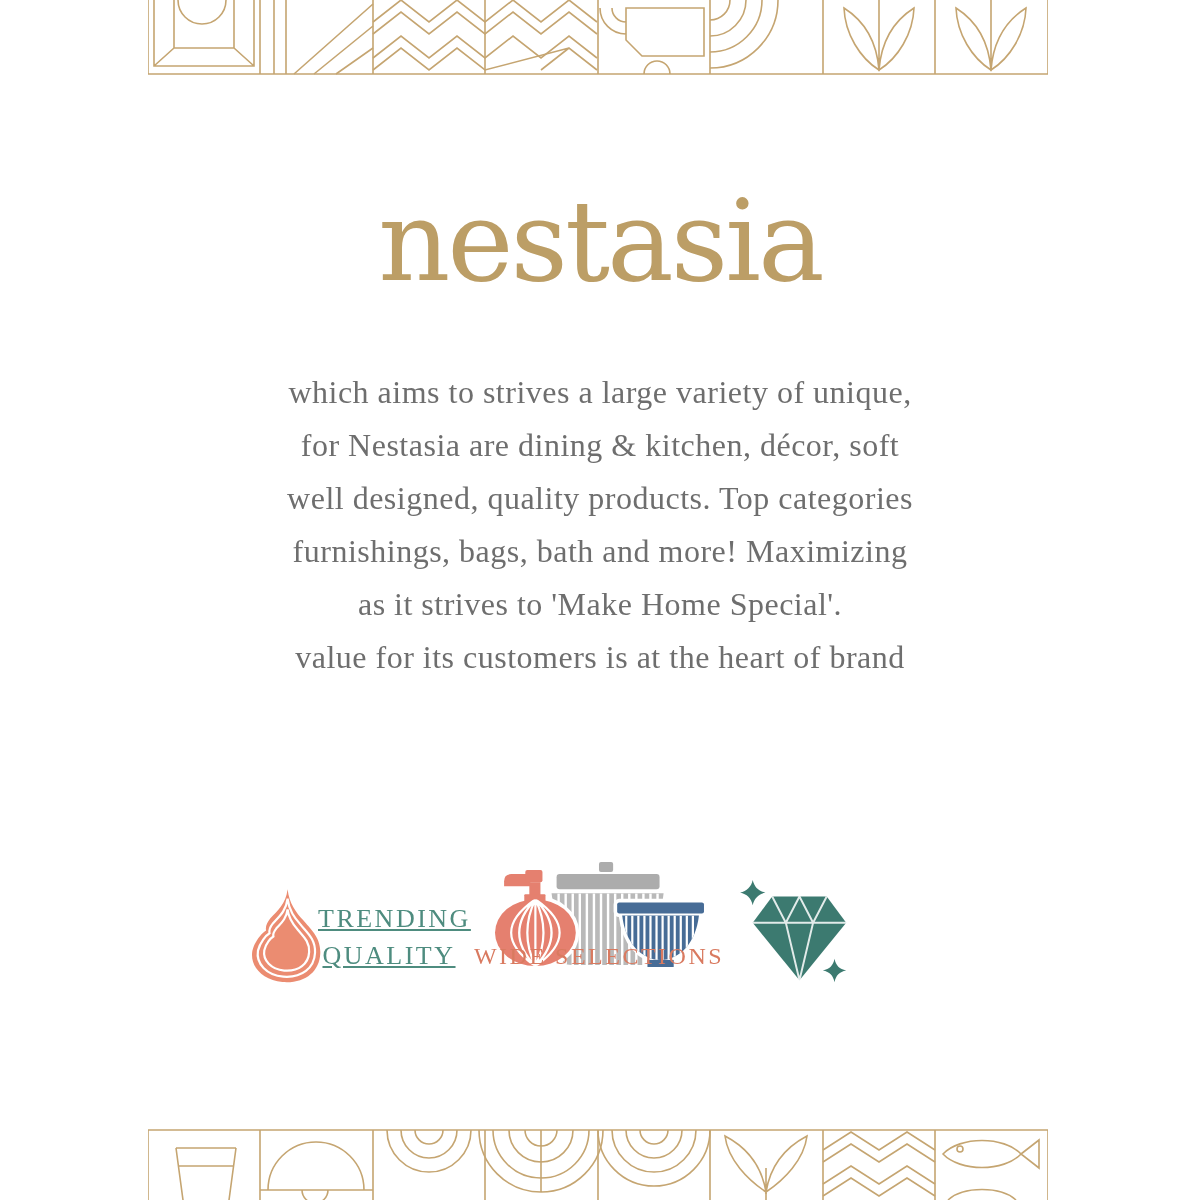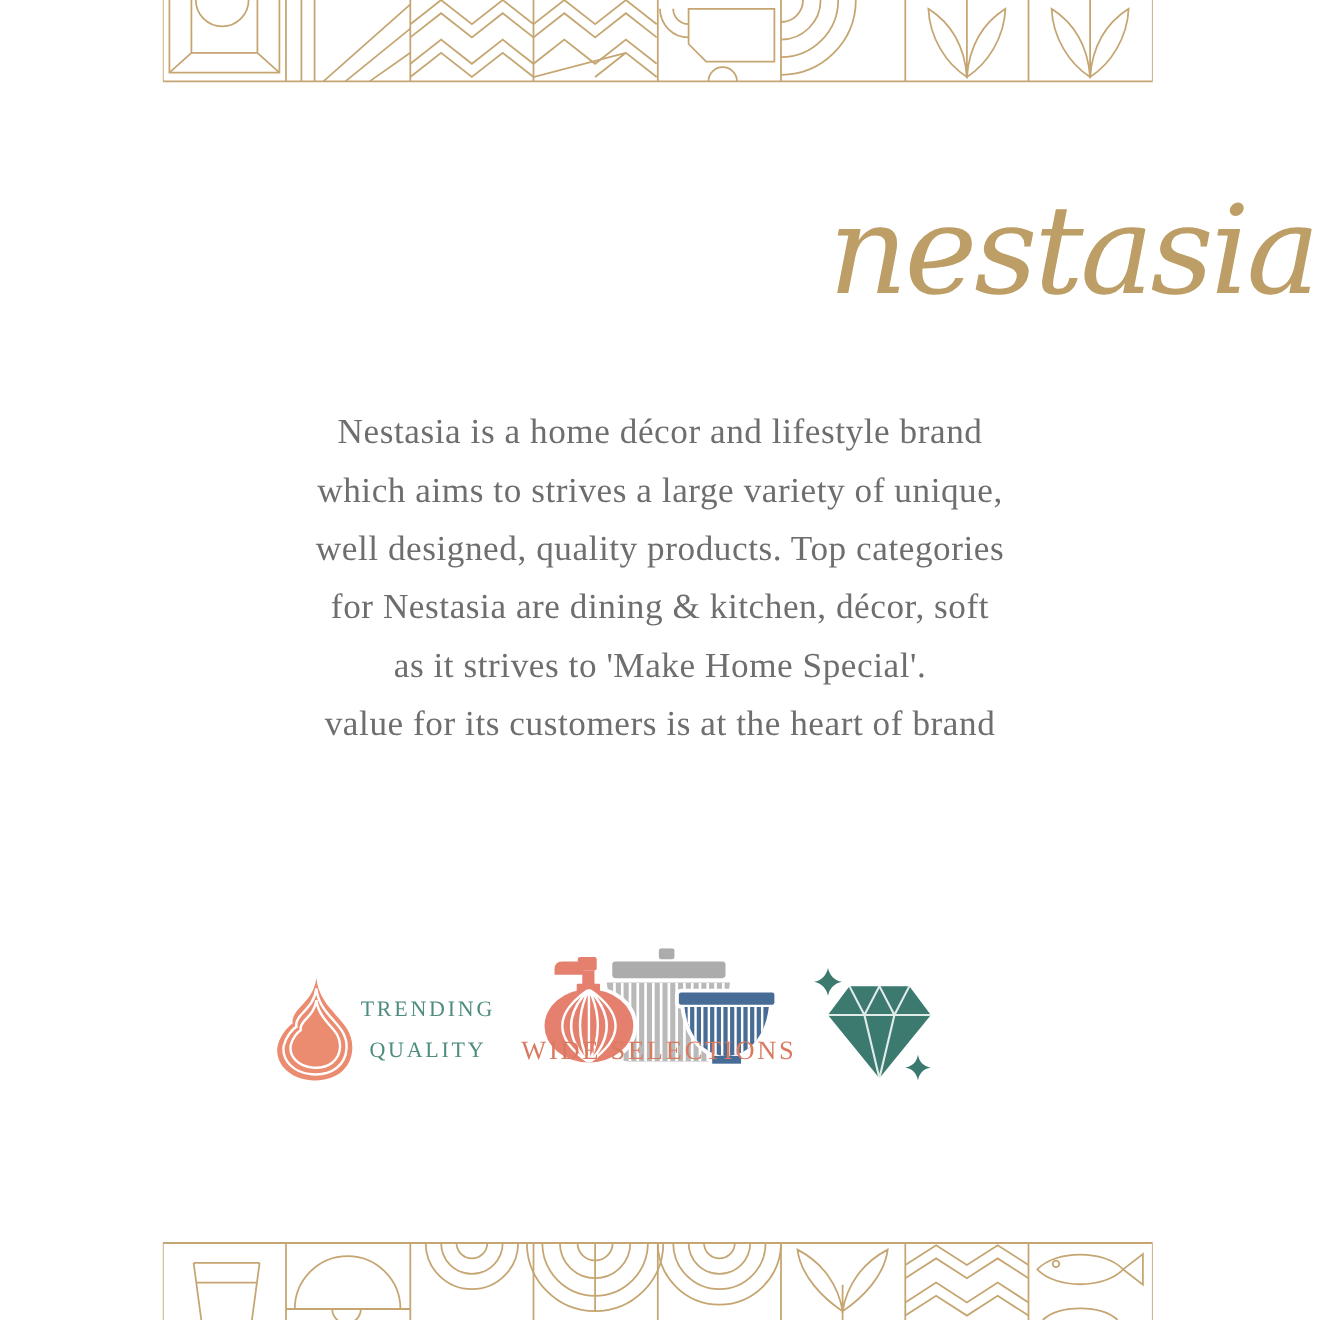--- a/index.html
+++ b/index.html
@@ -8,35 +8,35 @@
     background:var(--background,#ffffff);overflow:hidden;
     font-family:"Liberation Serif","DejaVu Serif",serif;
   }
   
   .border-svg{position:absolute;left:148px;width:900px;display:block;}
   .border-top{top:0;height:76px;}
   .border-bottom{top:1128px;height:72px;}
   .gold{stroke:var(--border-gold,#C5A571);fill:none;stroke-width:1.6;stroke-linejoin:miter;}
   
   .logo{
-    position:absolute;top:158px;left:0;right:0;text-align:right;
+    position:absolute;top:158px;left:0;right:0;text-align:center;
     font-family:"DejaVu Serif","Liberation Serif",serif;
-    font-style:italic;font-weight:normal;font-size:112px;line-height:1.2;
-    letter-spacing:-3px;color:var(--logo-gold,#BC9E66);margin:3px;
+    font-weight:normal;font-size:112px;line-height:1.2;
+    letter-spacing:-3px;color:var(--logo-gold,#BC9E66);margin:16px;
   }
   
   .about{
     position:absolute;top:366px;left:50%;transform:translateX(-50%);
     width:780px;text-align:center;color:var(--text-gray,#6E6E6E);
     font-size:32px;line-height:53px;letter-spacing:.5px;
   }
   .feature-label{letter-spacing:2.5px;}
   .trending-label{
     position:absolute;left:318px;top:900px;width:142px;text-align:center;
-    color:var(--teal-text,#4E8C7F);font-size:20px;line-height:37px;
+    color:var(--teal-text,#4E8C7F);font-size:26px;line-height:37px;text-decoration:underline;
   }
   .wide-label{
     position:absolute;left:466px;top:940px;width:266px;text-align:center;
     color:var(--coral-text,#D97A60);font-size:24px;line-height:32px;
   }
   .quality-label{
     position:absolute;left:850px;top:898px;width:150px;text-align:left;
     color:var(--coral-text,#D97A60);font-size:23px;line-height:37px;
   }
   .icon-svg{position:absolute;display:block;}
@@ -79,24 +79,24 @@
 
       <path d="M731 0 V70 M731 70 C712 58 697 34 696 8 C718 22 729 44 731 70 Z M731 70 C750 58 765 34 766 8 C744 22 733 44 731 70 Z"></path>
 
       <path d="M843 0 V70 M843 70 C824 58 809 34 808 8 C830 22 841 44 843 70 Z M843 70 C862 58 877 34 878 8 C856 22 845 44 843 70 Z"></path>
     </g>
   </svg>
 
   <h1 class="logo">nestasia</h1>
 
   <div class="about">
-    <div>Nestasia is a home décor and lifestyle brand</div>
     <div>which aims to strives a large variety of unique,</div>
+    <div>for Nestasia are dining &amp; kitchen, décor, soft</div>
     <div>well designed, quality products. Top categories</div>
-    <div>for Nestasia are dining &amp; kitchen, décor, soft</div>
+    <div>furnishings, bags, bath and more! Maximizing</div>
     <div>as it strives to 'Make Home Special'.</div>
     <div>value for its customers is at the heart of brand</div>
   </div>
 
   <svg class="icon-svg flame-svg" viewBox="0 0 100 115" aria-hidden="true">
     <path class="fill-flame" d="M53 3 C51 20 41 28 33 37 C29 42 27 47 28 51 C23 54 15 63 12 75 C9 93 24 109 47 111 C73 113 90 99 91 78 C92 59 79 49 71 39 C63 30 55 20 53 3 Z"></path>
     <path class="white-line-thin" vector-effect="non-scaling-stroke" transform="translate(8.48 11.52) scale(0.84)" d="M53 3 C51 20 41 28 33 37 C29 42 27 47 28 51 C23 54 15 63 12 75 C9 93 24 109 47 111 C73 113 90 99 91 78 C92 59 79 49 71 39 C63 30 55 20 53 3 Z"></path>
     <path class="white-line-thin" vector-effect="non-scaling-stroke" transform="translate(18.02 24.48) scale(0.66)" d="M53 3 C51 20 41 28 33 37 C29 42 27 47 28 51 C23 54 15 63 12 75 C9 93 24 109 47 111 C73 113 90 99 91 78 C92 59 79 49 71 39 C63 30 55 20 53 3 Z"></path>
   </svg>
   <div class="feature-label trending-label">

